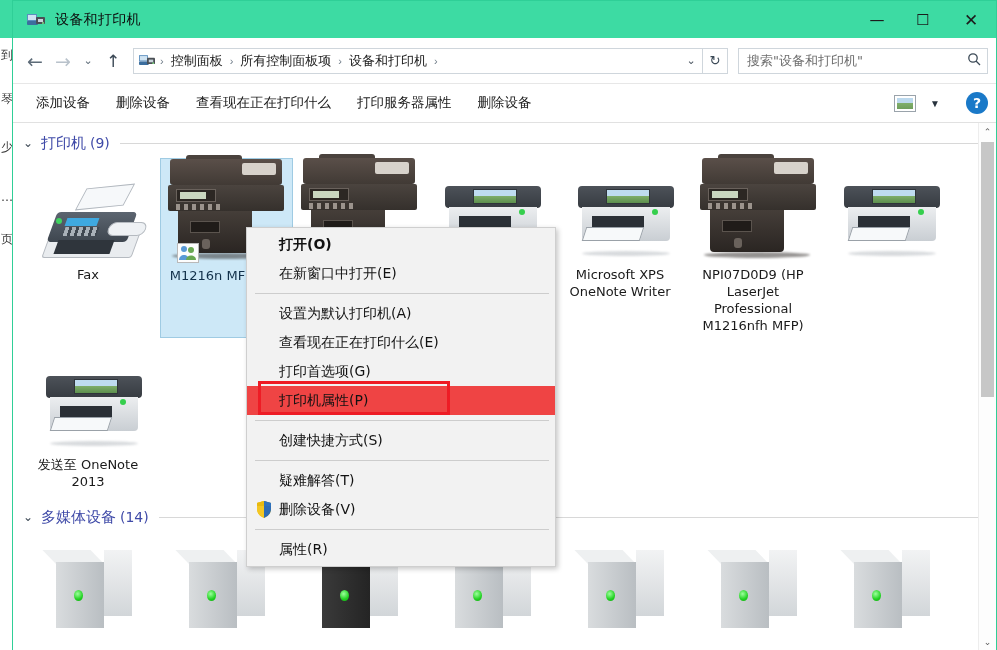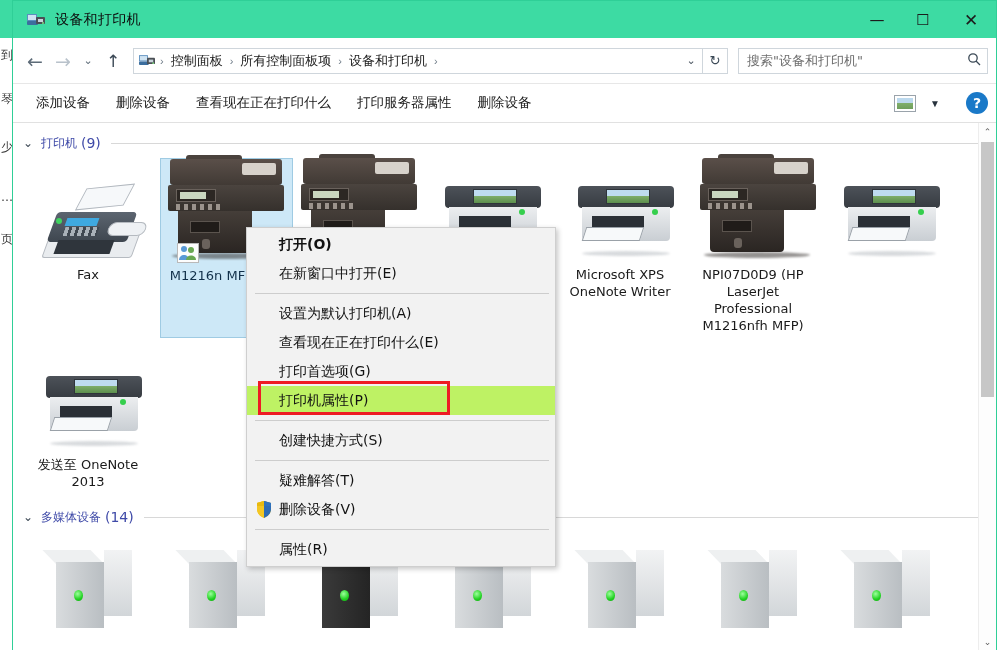--- a/index.html
+++ b/index.html
@@ -68,21 +68,21 @@
   .tb-caret{margin-left:14px;font-size:10px;color:#27323c;}
   .tb-help{margin-left:26px;width:22px;height:22px;border-radius:50%;background:#1a79c8;
     color:#fff;font-size:14px;font-weight:bold;display:flex;align-items:center;
     justify-content:center;font-family:"DejaVu Sans",sans-serif;}
 
   
   .content{position:relative;height:527px;background:#fff;overflow:hidden;}
 
   .group-header{display:flex;align-items:center;height:30px;padding-left:10px;margin-top:5px;}
   .grp-chevron{font-size:12px;color:#3f4b57;width:18px;font-family:"DejaVu Sans",sans-serif;}
-  .grp-title{font-size:12px;color:#3f4aa8;font-family:Liberation Mono, monospace;}
+  .grp-title{font-size:15px;color:#3f4aa8;font-family:Liberation Mono, monospace;}
   .grp-count{font-size:14px;color:#3f4aa8;margin-left:4px;font-family:"DejaVu Sans",sans-serif;}
   .grp-line{flex:1;height:1px;background:#d8d8d8;margin-left:10px;margin-right:16px;}
 
   .row{display:flex;padding-left:14px;}
   .tile{width:133px;display:flex;flex-direction:column;align-items:flex-start;padding-top:8px;
     padding-bottom:4px;}
   .tile.selected{background:#cde8f7;border:1px solid #9fcbe3;box-sizing:border-box;}
   .tile .icon-wrap{height:92px;display:flex;align-items:flex-end;justify-content:center;
     position:relative;width:100%;}
   .tile .label{margin-top:8px;font-size:13px;line-height:17px;color:#1a1a1a;text-align:center;
@@ -167,21 +167,21 @@
     background:radial-gradient(circle at 40% 35%,#9cff9c,#21d121 60%,#13a813);}
   .ic-tower.dark .front{background:linear-gradient(90deg,#3a3a3a,#242424);}
   .ic-tower.dark .topf{background:#55585a;}
 
   
   .ctxmenu{position:absolute;left:246px;top:227px;width:308px;background:#f2f2f2;
     border:1px solid #cfcfcf;box-shadow:2px 2px 5px rgba(0,0,0,.22);padding:2px 0;z-index:40;}
   .mi{height:29px;display:flex;align-items:center;padding-left:32px;font-size:14px;color:#121212;
     font-family:"DejaVu Sans",sans-serif;position:relative;}
   .mi.bold{font-weight:bold;}
-  .mi.hl{background:#bef264;}
+  .mi.hl{background:#ef4444;}
   .mi .shield{position:absolute;left:9px;top:6px;width:16px;height:17px;}
   .msep{height:1px;background:#cdcdcd;margin:5px 6px 5px 8px;}
   .redbox{position:absolute;left:258px;top:381px;width:192px;height:34px;
     border:3px solid #ee1c25;box-sizing:border-box;z-index:50;}
 
   
   .vscroll{position:absolute;right:0;top:0;width:17px;height:527px;background:#fdfdfd;
     border-left:1px solid #ededed;}
   .vs-arrow{height:17px;display:flex;align-items:center;justify-content:center;font-size:9px;
     color:#5c5c5c;background:#fdfdfd;font-family:"DejaVu Sans",sans-serif;}

